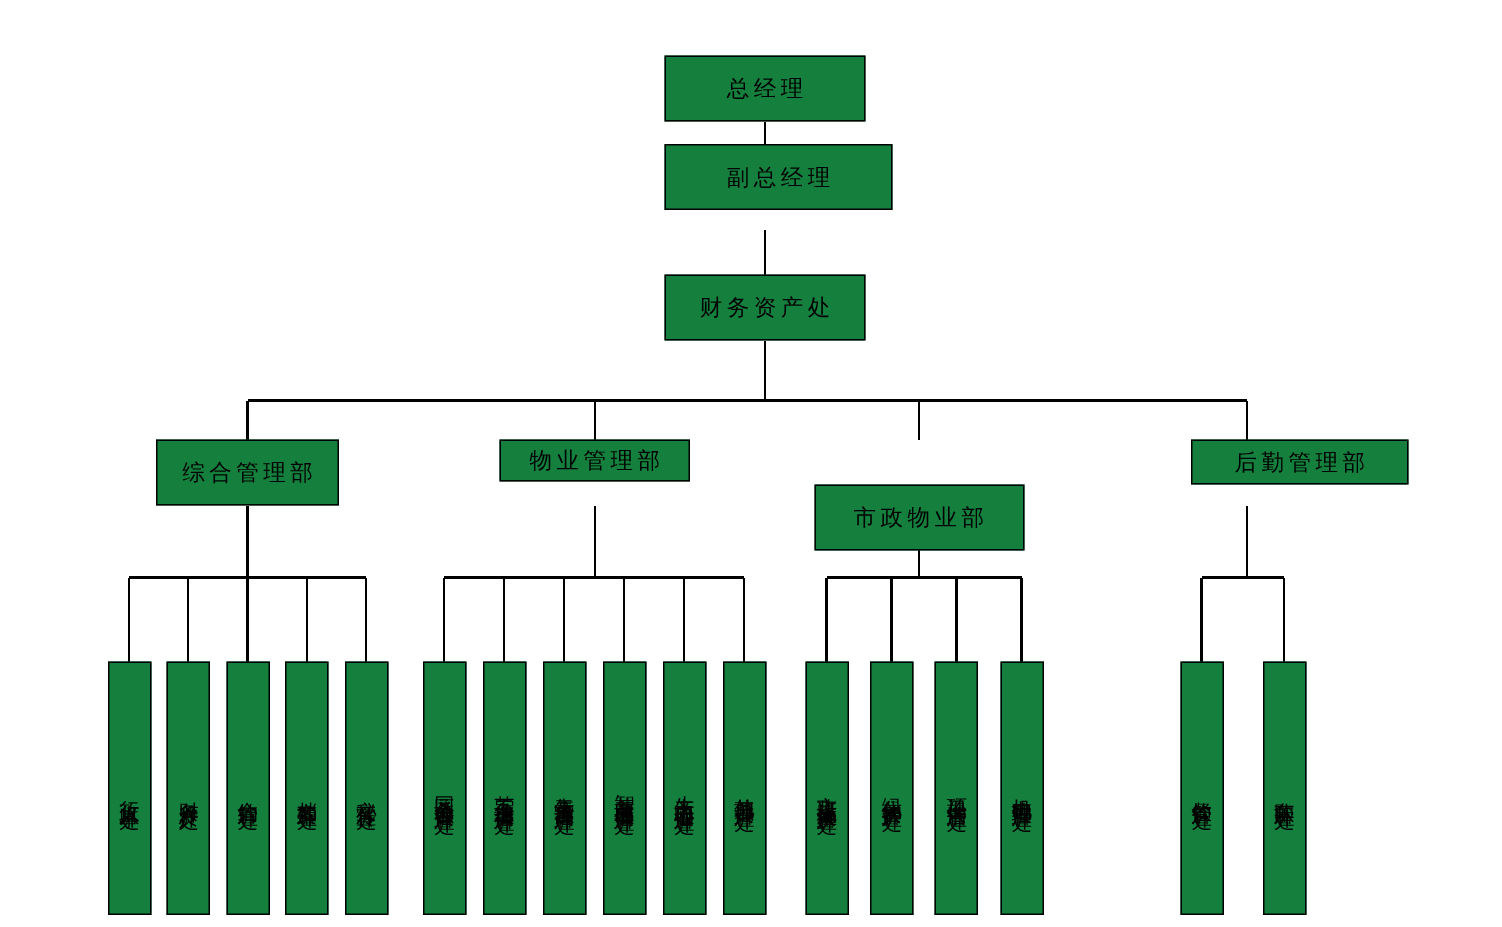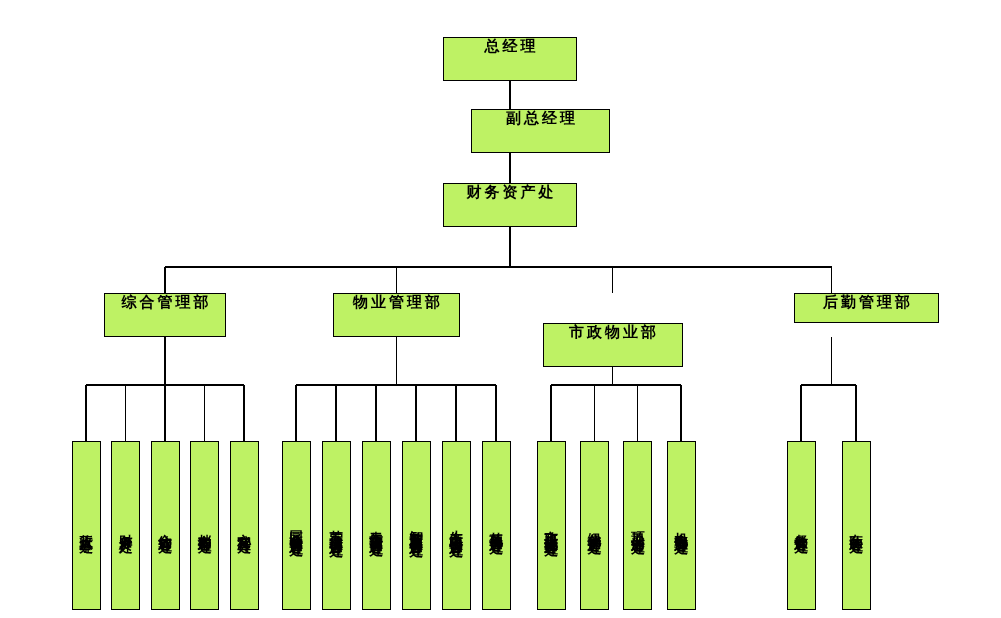--- a/index.html
+++ b/index.html
@@ -18,26 +18,26 @@
   }
   #connectors {
     position: absolute;
     left: 0; top: 0;
     width: 1001px;
     height: 618px;
   }
   .node {
     position: absolute;
     box-sizing: border-box;
-    background: #bef264;
+    background: #15803d;
     border: 1.5px solid #000000;
     display: flex;
+    align-items: center;
     justify-content: center;
     text-align: center;
-    font-weight: bold;
   }
   .h-label {
     font-size: 15px;
     letter-spacing: 3px;
     margin-right: -3px;
     white-space: nowrap;
     line-height: 1;
   }
   .v-label {
     writing-mode: vertical-rl;
@@ -85,30 +85,30 @@
       <line x1="831.5" y1="267" x2="831.5" y2="293" stroke="#000000" stroke-width="1.5" shape-rendering="crispEdges"></line>
       <line x1="831.5" y1="337" x2="831.5" y2="385" stroke="#000000" stroke-width="1.5" shape-rendering="crispEdges"></line>
       <line x1="801" y1="385" x2="856" y2="385" stroke="#000000" stroke-width="1.5" shape-rendering="crispEdges"></line>
       <line x1="801" y1="385" x2="801" y2="441" stroke="#000000" stroke-width="1.5" shape-rendering="crispEdges"></line>
       <line x1="856" y1="385" x2="856" y2="441" stroke="#000000" stroke-width="1.5" shape-rendering="crispEdges"></line>
     </svg>
   <div id="nodes">
       <div class="node" style="left: 443px; top: 37px; width: 134px; height: 44px;">
         <span class="h-label">总经理</span>
       </div>
-      <div class="node" style="left: 443px; top: 109px; width: 139px; height: 44px; margin-left: 28px;">
+      <div class="node" style="left: 443px; top: 96px; width: 152px; height: 44px;">
         <span class="h-label">副总经理</span>
       </div>
       <div class="node" style="left: 443px; top: 183px; width: 134px; height: 44px;">
         <span class="h-label">财务资产处</span>
       </div>
       <div class="node" style="left: 104px; top: 293px; width: 122px; height: 44px;">
         <span class="h-label">综合管理部</span>
       </div>
-      <div class="node" style="left: 333px; top: 293px; width: 127px; height: 44px;">
+      <div class="node" style="left: 333px; top: 293px; width: 127px; height: 28px;">
         <span class="h-label">物业管理部</span>
       </div>
       <div class="node" style="left: 542.5px; top: 293px; width: 140px; height: 44px; margin-top: 30px;">
         <span class="h-label">市政物业部</span>
       </div>
       <div class="node" style="left: 794px; top: 293px; width: 145px; height: 30px;">
         <span class="h-label">后勤管理部</span>
       </div>
       <div class="node" style="left: 71.5px; top: 441px; width: 29px; height: 169px;">
         <span class="v-label">行政人事处</span>

